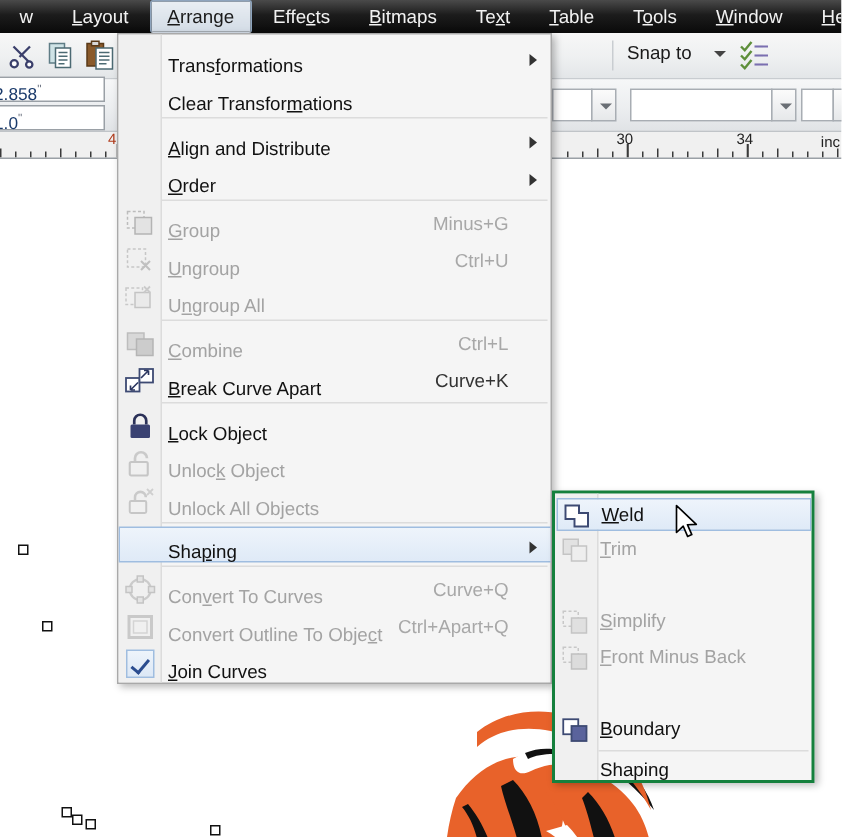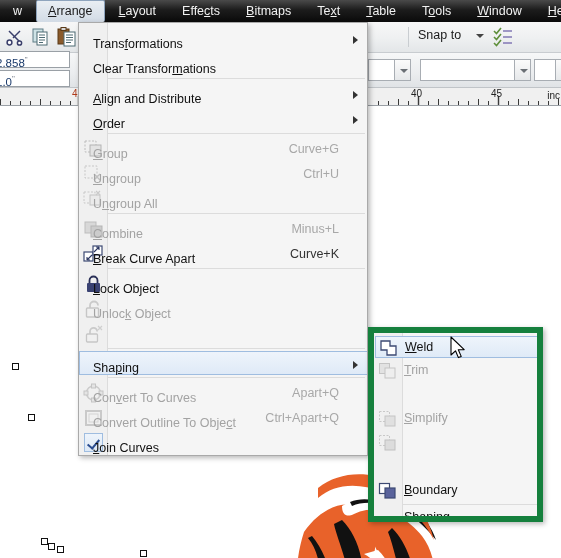--- a/index.html
+++ b/index.html
@@ -98,42 +98,42 @@
     background:#f0f0f0;border-right:1px solid #dcdcdc;
   }
   .mi{
     position:absolute;left:1px;width:287px;height:24px;
     display:flex;align-items:center;box-sizing:border-box;
   }
   .mi .mi-ico{
     position:absolute;left:3px;top:2px;width:21px;height:20px;
   }
   .mi .mi-label{
-    position:absolute;left:13px;font-size:12.5px;color:#111;white-space:nowrap;margin-top:10px;
+    position:absolute;left:32px;font-size:12.5px;color:#111;white-space:nowrap;margin-top:10px;
   }
   .mi.disabled .mi-label{color:#a3a3a3;}
   .mi .mi-accel{
     position:absolute;right:28px;font-size:12.5px;color:#333;white-space:nowrap;
   }
   .mi.disabled .mi-accel{color:#a8a8a8;}
   .mi .mi-arrow{
     position:absolute;right:9px;top:9px;
     width:0;height:0;border-top:4px solid transparent;
     border-bottom:4px solid transparent;border-left:5px solid #333;
   }
   .mi.hl{
     background:linear-gradient(180deg,#eef4fb 0%,#dfeaf7 100%);
     border:1px solid #9fbde0;
   }
   .mi u{text-decoration:underline;}
   .msep{position:absolute;left:29px;width:257px;height:1px;background:#dcdcdc;}
   
   #submenu{
     position:absolute;left:368px;top:327px;width:175px;height:195px;
-    background:#f5f5f5;border:6px solid #15803d;
+    background:#f5f5f5;border:2px solid #15803d;
     box-shadow:2px 2px 5px rgba(0,0,0,.28);
     box-sizing:border-box;overflow:hidden;
   }
   #submenu-gutter{
     position:absolute;left:0;top:0;width:28px;height:193px;
     background:#f0f0f0;border-right:1px solid #dcdcdc;
   }
   .smi{
     position:absolute;left:1px;width:172px;height:22px;
     box-sizing:border-box;
@@ -161,22 +161,22 @@
     transform:rotate(40deg);
   }
   
   #mascot{position:absolute;left:246px;top:330px;width:230px;height:230px;}
 </style>
 </head>
 <body>
 
 <div id="menubar">
     <div class="mb-item">w</div>
+    <div class="mb-item"><u>L</u>ayout</div>
     <div class="mb-item active"><u>A</u>rrange</div>
-    <div class="mb-item"><u>L</u>ayout</div>
     <div class="mb-item">Effe<u>c</u>ts</div>
     <div class="mb-item"><u>B</u>itmaps</div>
     <div class="mb-item">Te<u>x</u>t</div>
     <div class="mb-item"><u>T</u>able</div>
     <div class="mb-item">T<u>o</u>ols</div>
     <div class="mb-item"><u>W</u>indow</div>
     <div class="mb-item"><u>H</u>elp</div>
   </div>
 
 <div id="toolbar">
@@ -291,22 +291,22 @@
       <line x1="498.5" y1="8" x2="498.5" y2="17" stroke-width="1.4"></line>
       <line x1="508.5" y1="13" x2="508.5" y2="17"></line>
       <line x1="518.5" y1="11" x2="518.5" y2="17"></line>
       <line x1="528.5" y1="13" x2="528.5" y2="17"></line>
       <line x1="538.5" y1="13" x2="538.5" y2="17"></line>
       <line x1="548.5" y1="13" x2="548.5" y2="17"></line>
       <line x1="558.5" y1="11" x2="558.5" y2="17"></line>
     </g>
   </svg>
   <span class="rl-num" style="left:72px;color:#b03a1a;">4</span>
-  <span class="rl-num" style="left:411px;">40</span>
-  <span class="rl-num" style="left:491px;">45</span>
+  <span class="rl-num" style="left:411px;">30</span>
+  <span class="rl-num" style="left:491px;">34</span>
   <span id="rl-unit">inc</span>
 </div>
 
 <div id="canvas">
 
   <svg id="mascot" viewBox="0 0 230 230">
     <g>
 
       <path d="M58 96 C50 120 48 150 54 176 C60 204 78 222 96 230 L150 230
                C150 206 140 188 132 172 C124 154 124 136 128 118
@@ -372,21 +372,21 @@
   <div class="msep" style="top:110px;"></div>
 
   <div class="mi disabled" style="top:114px;">
     <span class="mi-ico">
       <svg width="21" height="20" viewBox="0 0 21 20">
         <rect x="2" y="2" width="11" height="11" fill="none" stroke="#bcbcbc" stroke-dasharray="2,1.5"></rect>
         <rect x="7" y="6" width="11" height="11" fill="#e3e3e3" stroke="#b4b4b4"></rect>
       </svg>
     </span>
     <span class="mi-label"><u>G</u>roup</span>
-    <span class="mi-accel">Curve+G</span>
+    <span class="mi-accel">Minus+G</span>
   </div>
   <div class="mi disabled" style="top:139px;">
     <span class="mi-ico">
       <svg width="21" height="20" viewBox="0 0 21 20">
         <rect x="2" y="2" width="12" height="12" fill="none" stroke="#c6c6c6" stroke-dasharray="2,1.5"></rect>
         <path d="M11 10 l6 6 M17 10 l-6 6" stroke="#c0c0c0" stroke-width="1.4"></path>
       </svg>
     </span>
     <span class="mi-label"><u>U</u>ngroup</span>
     <span class="mi-accel">Ctrl+U</span>
@@ -404,21 +404,21 @@
   <div class="msep" style="top:190px;"></div>
 
   <div class="mi disabled" style="top:194px;text-align:right;">
     <span class="mi-ico">
       <svg width="21" height="20" viewBox="0 0 21 20">
         <rect x="2" y="3" width="11" height="11" fill="#d8d8d8" stroke="#bdbdbd"></rect>
         <rect x="8" y="7" width="11" height="11" fill="#cccccc" stroke="#b5b5b5"></rect>
       </svg>
     </span>
     <span class="mi-label"><u>C</u>ombine</span>
-    <span class="mi-accel">Minus+L</span>
+    <span class="mi-accel">Ctrl+L</span>
   </div>
   <div class="mi" style="top:219px;">
     <span class="mi-ico">
       <svg width="21" height="20" viewBox="0 0 21 20">
         <rect x="1" y="8" width="9" height="9" fill="#ffffff" stroke="#3d4a73" stroke-width="1.2"></rect>
         <rect x="10" y="2" width="9" height="9" fill="#ffffff" stroke="#3d4a73" stroke-width="1.2"></rect>
         <path d="M11 8 l5 -5 M16 3 l0 3 M16 3 l-3 0" stroke="#2b3660" stroke-width="1.1" fill="none"></path>
         <path d="M9 11 l-5 5 M4 16 l0 -3 M4 16 l3 0" stroke="#2b3660" stroke-width="1.1" fill="none"></path>
       </svg>
     </span>
@@ -446,41 +446,42 @@
     <span class="mi-label">Unloc<u>k</u> Object</span>
   </div>
   <div class="mi disabled" style="top:299px;">
     <span class="mi-ico">
       <svg width="21" height="20" viewBox="0 0 21 20">
         <path d="M7 10 V7.5 a3.6 3.6 0 0 1 7.2 0" fill="none" stroke="#cacaca" stroke-width="1.7"></path>
         <rect x="3.5" y="10" width="11" height="8" rx="1" fill="none" stroke="#c6c6c6" stroke-width="1.3"></rect>
         <path d="M15 2 l4 4 M19 2 l-4 4" stroke="#cfcfcf" stroke-width="1.2"></path>
       </svg>
     </span>
+    <span class="mi-label">Unlock All Objects</span>
   </div>
   <div class="msep" style="top:325px;"></div>
 
   <div class="mi hl" style="top:328px;left:0px;width:289px;">
     <span class="mi-label">Sha<u>p</u>ing</span>
     <span class="mi-arrow"></span>
   </div>
   <div class="msep" style="top:354px;"></div>
 
   <div class="mi disabled" style="top:358px;">
     <span class="mi-ico">
       <svg width="21" height="20" viewBox="0 0 21 20">
         <circle cx="10.5" cy="10" r="7" fill="none" stroke="#cbcbcb" stroke-width="1.5"></circle>
         <rect x="8.5" y="1" width="4" height="4" fill="#e4e4e4" stroke="#c4c4c4"></rect>
         <rect x="1" y="8" width="4" height="4" fill="#e4e4e4" stroke="#c4c4c4"></rect>
         <rect x="16" y="8" width="4" height="4" fill="#e4e4e4" stroke="#c4c4c4"></rect>
         <rect x="8.5" y="15" width="4" height="4" fill="#e4e4e4" stroke="#c4c4c4"></rect>
       </svg>
     </span>
     <span class="mi-label">Con<u>v</u>ert To Curves</span>
-    <span class="mi-accel">Apart+Q</span>
+    <span class="mi-accel">Curve+Q</span>
   </div>
   <div class="mi disabled" style="top:383px;">
     <span class="mi-ico">
       <svg width="21" height="20" viewBox="0 0 21 20">
         <rect x="3" y="3" width="15" height="14" fill="none" stroke="#c9c9c9" stroke-width="2"></rect>
         <rect x="6" y="6" width="9" height="8" fill="none" stroke="#d4d4d4" stroke-width="1"></rect>
       </svg>
     </span>
     <span class="mi-label">Convert Outline To Obje<u>c</u>t</span>
     <span class="mi-accel">Ctrl+Apart+Q</span>
@@ -520,20 +521,21 @@
     </span>
     <span class="mi-label"><u>S</u>implify</span>
   </div>
   <div class="smi disabled" style="top:99px;">
     <span class="mi-ico">
       <svg width="20" height="18" viewBox="0 0 20 18">
         <rect x="1.5" y="1.5" width="10" height="10" fill="none" stroke="#c8c8c8" stroke-dasharray="2,1.5"></rect>
         <rect x="7" y="6" width="10" height="10" fill="#dcdcdc" stroke="#c0c0c0"></rect>
       </svg>
     </span>
+    <span class="mi-label"><u>F</u>ront Minus Back</span>
   </div>
   <div class="smi" style="top:147px;">
     <span class="mi-ico">
       <svg width="20" height="18" viewBox="0 0 20 18">
         <rect x="1.5" y="1.5" width="10" height="10" fill="#ffffff" stroke="#3d4a73" stroke-width="1.2"></rect>
         <rect x="7" y="6" width="10" height="10" fill="#5a639c" stroke="#3d4a73" stroke-width="1.2"></rect>
       </svg>
     </span>
     <span class="mi-label"><u>B</u>oundary</span>
   </div>

